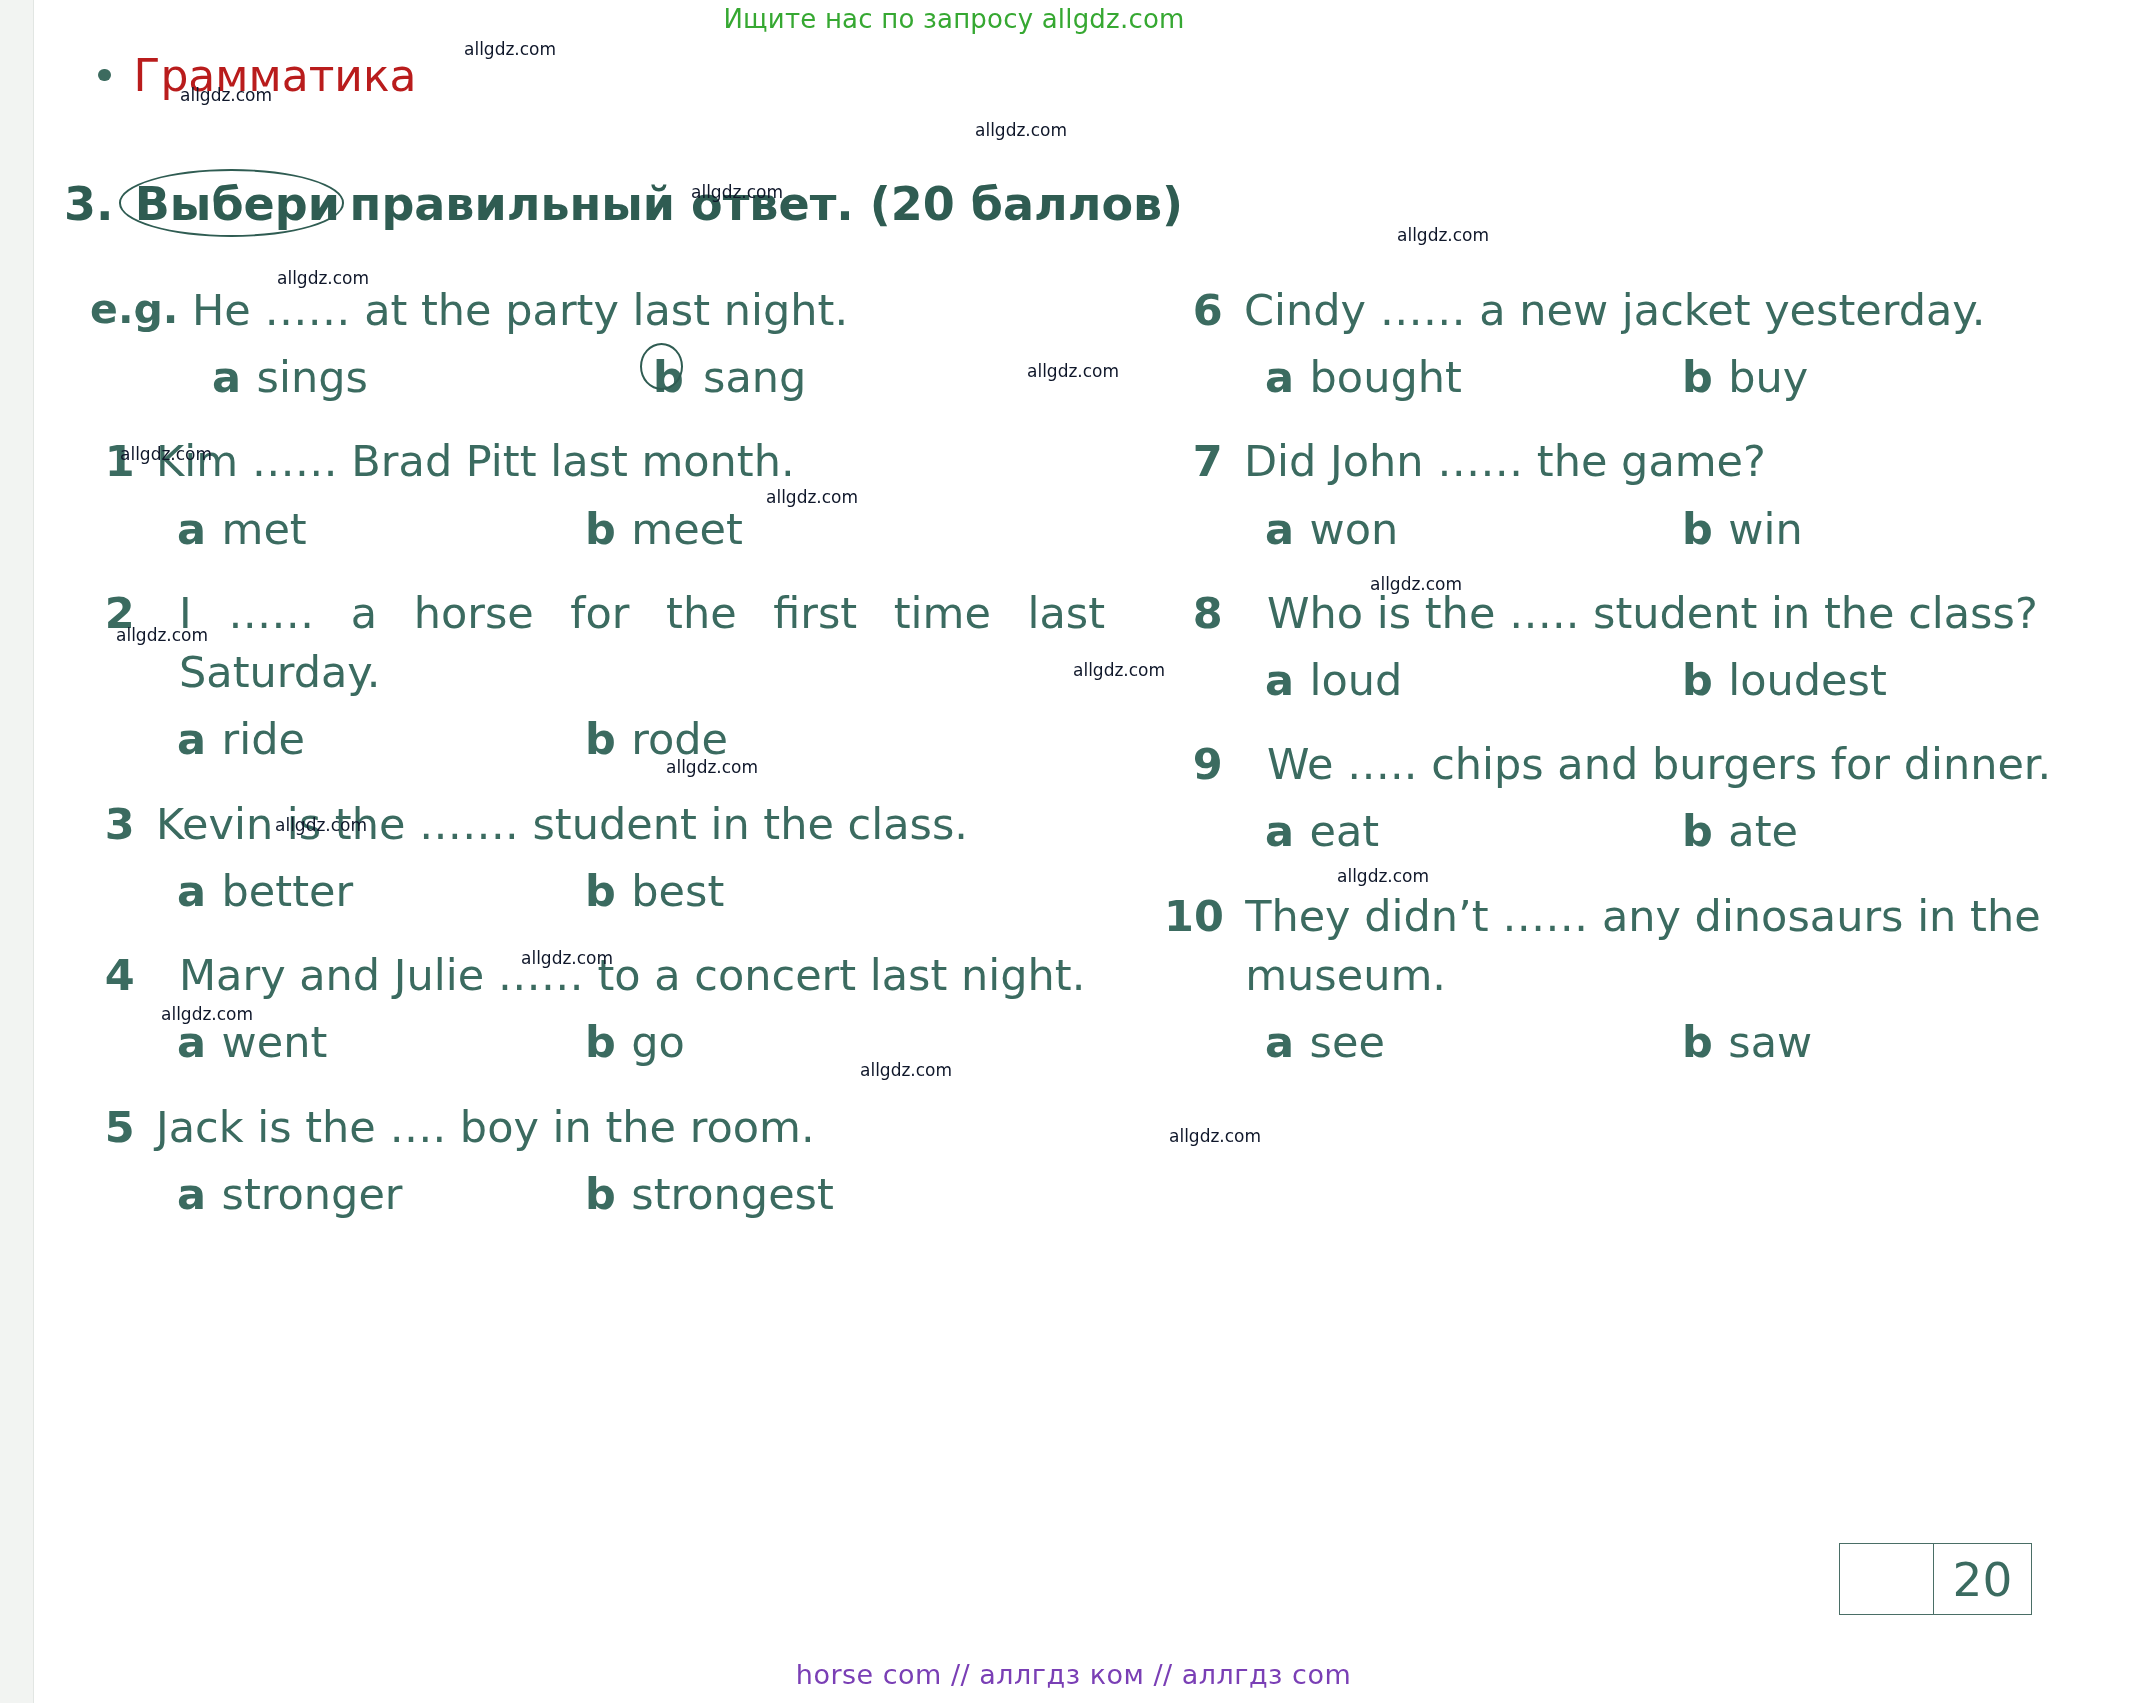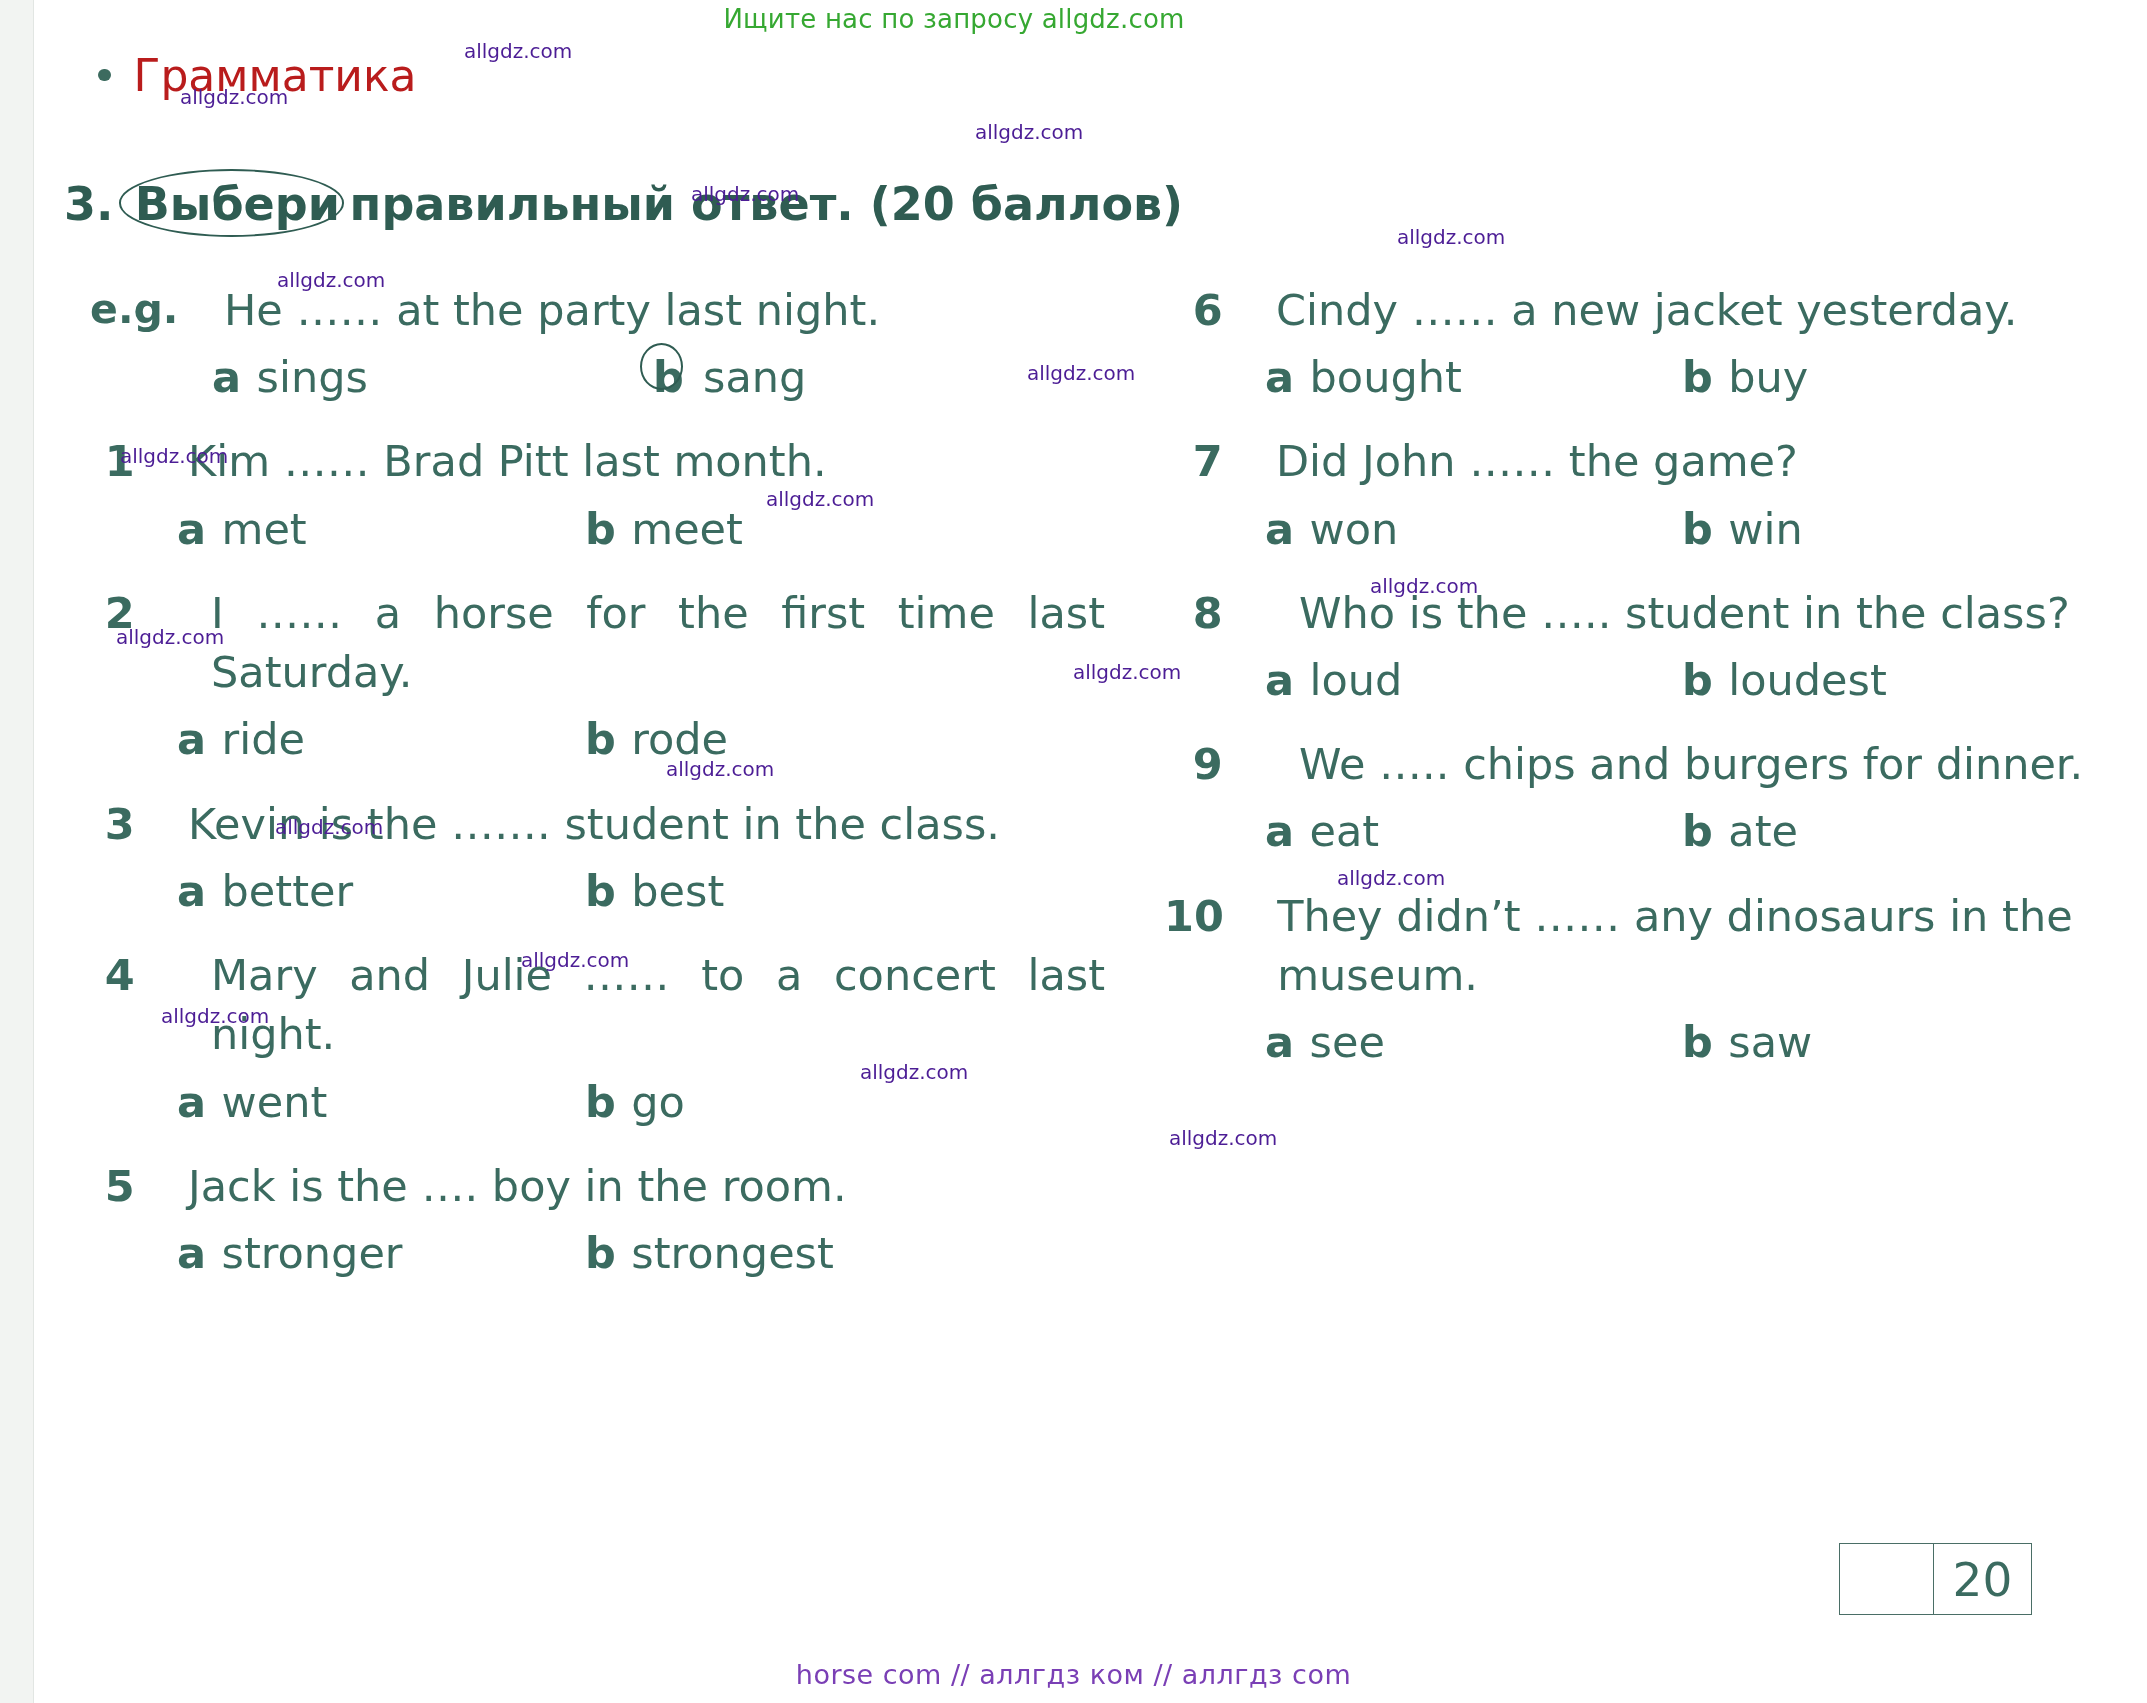--- a/index.html
+++ b/index.html
@@ -40,22 +40,22 @@
     left: 0;
     width: 2147px;
     text-align: center;
     font-size: 27px;
     color: #7a3fb5;
     letter-spacing: 0.5px;
   }
   .wm {
     position: absolute;
     font-family: "DejaVu Sans", sans-serif;
-    font-size: 20px;
-    color: #4c1d95;
+    font-size: 17px;
+    color: #0f172a;
     white-space: nowrap;
     pointer-events: none;
   }
   .bullet-heading {
     position: absolute;
     left: 98px;
     top: 50px;
     font-size: 44px;
     color: #b91c1c;
     font-family: "DejaVu Sans", sans-serif;
@@ -102,21 +102,20 @@
   .col-left { left: 76px; top: 281px; width: 1029px; }
   .col-right { left: 1164px; top: 281px; width: 932px; }
 
   .q {
     position: relative;
     margin-bottom: 25px;
   }
   .q-row {
     display: flex;
     align-items: flex-start;
-    gap: 32px;
   }
   .q-num {
     font-weight: bold;
     min-width: 80px;
     text-align: right;
     padding-right: 21.3px;
     box-sizing: border-box;
     flex: 0 0 auto;
   }
   .q-num.eg {

